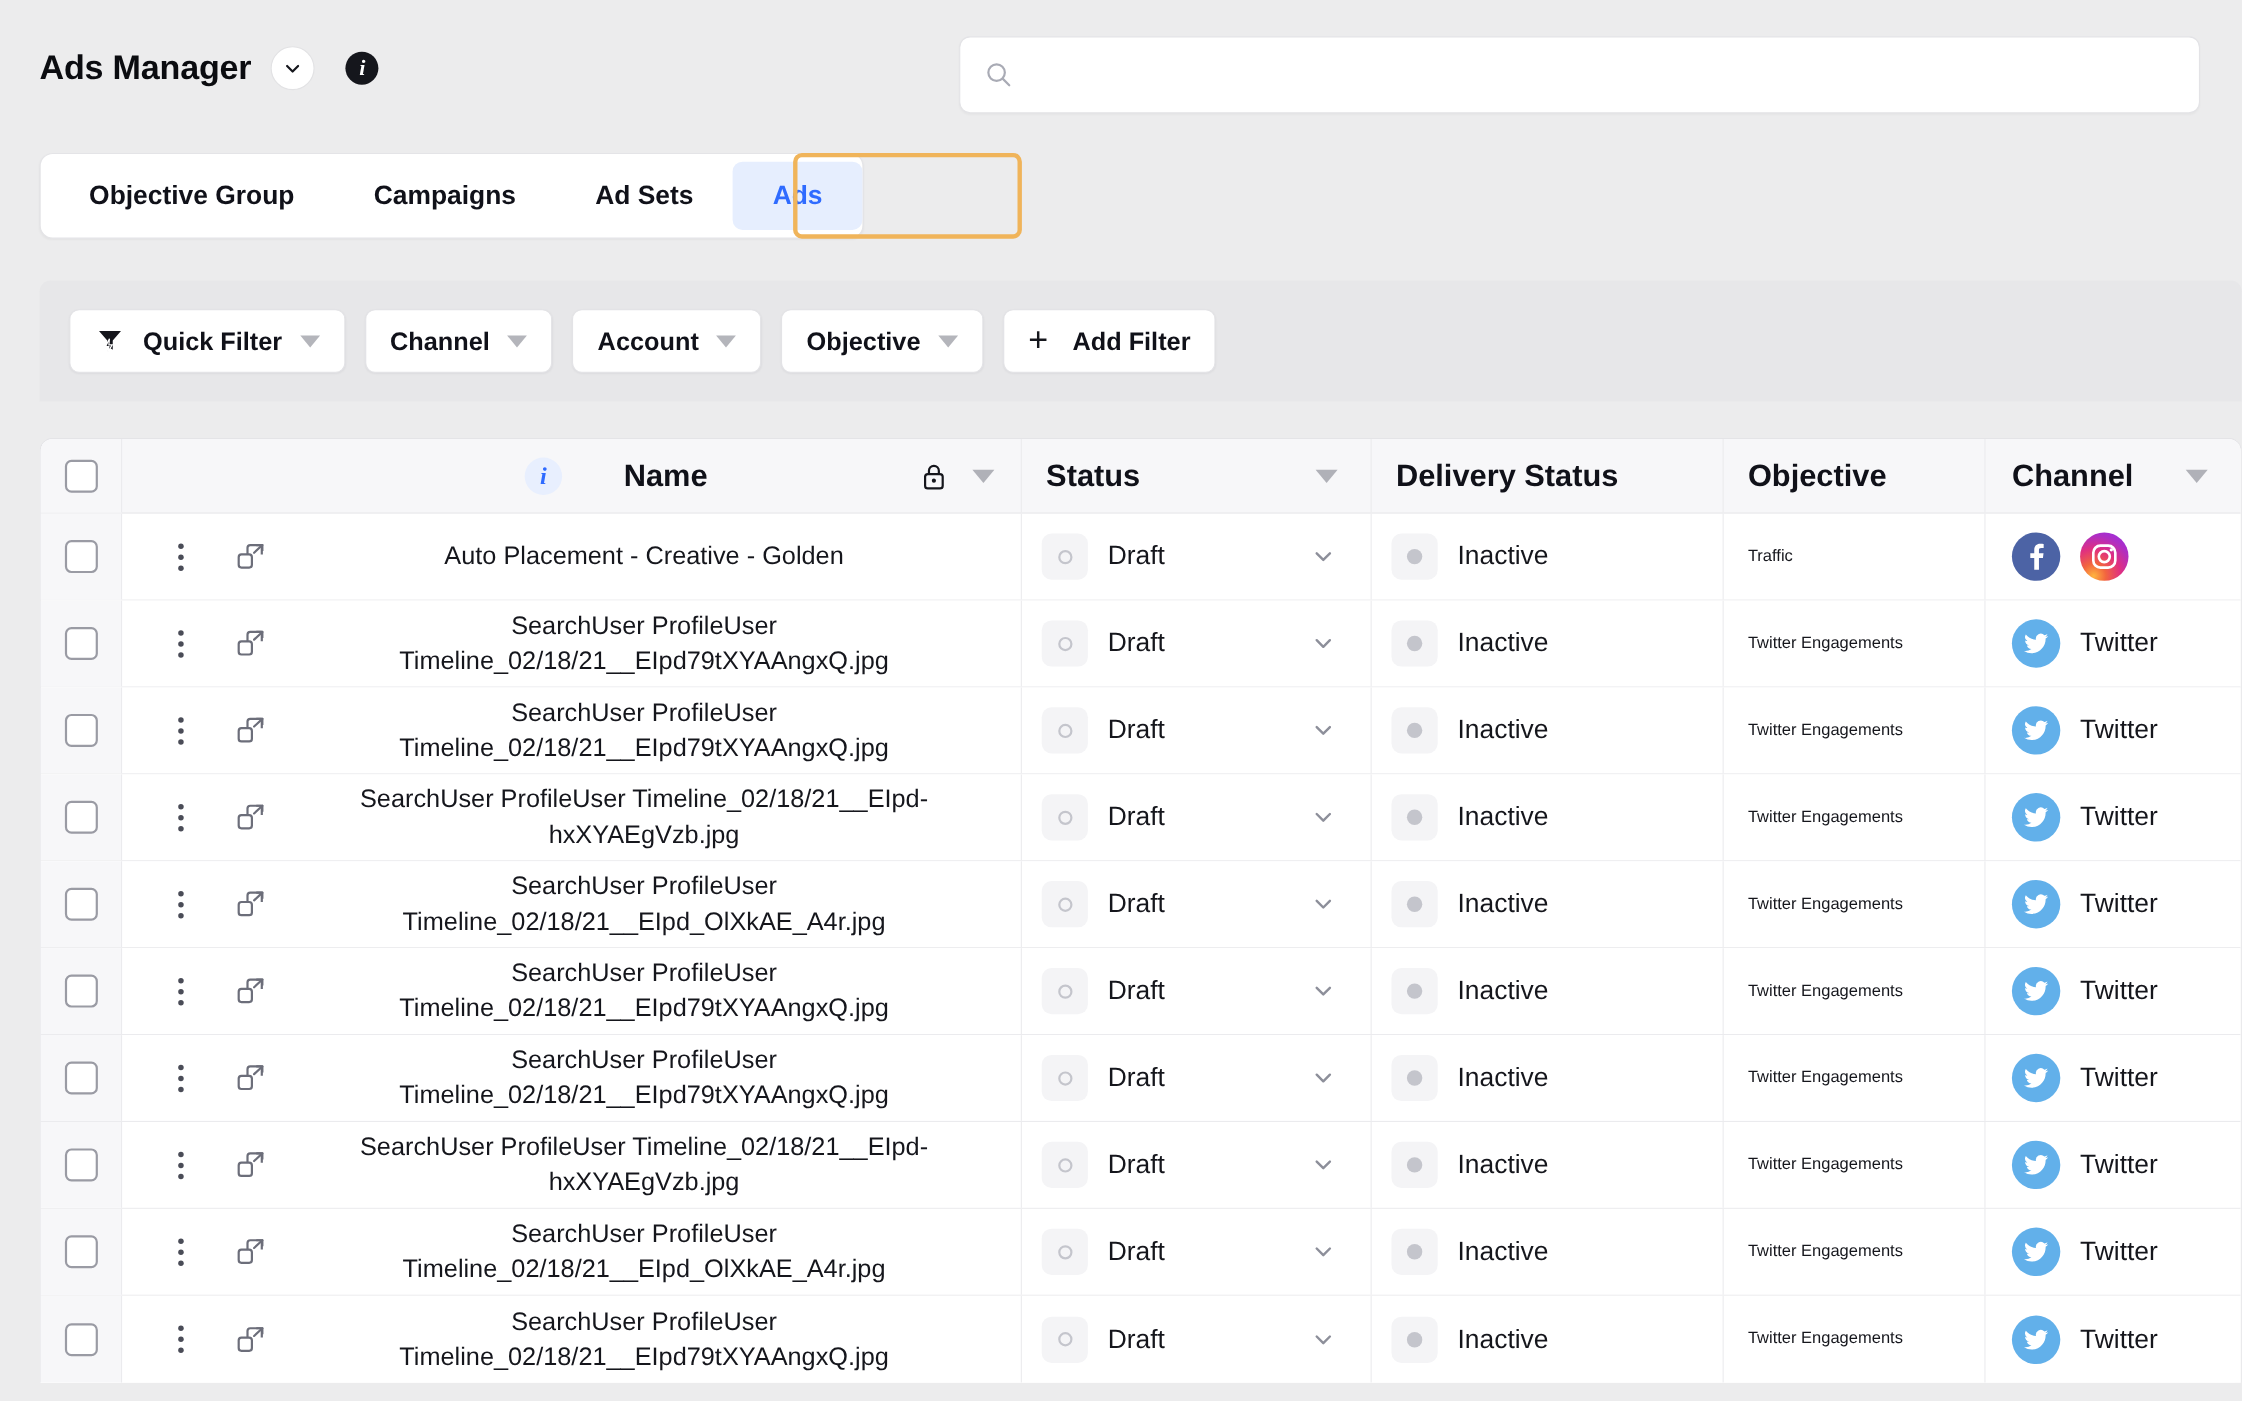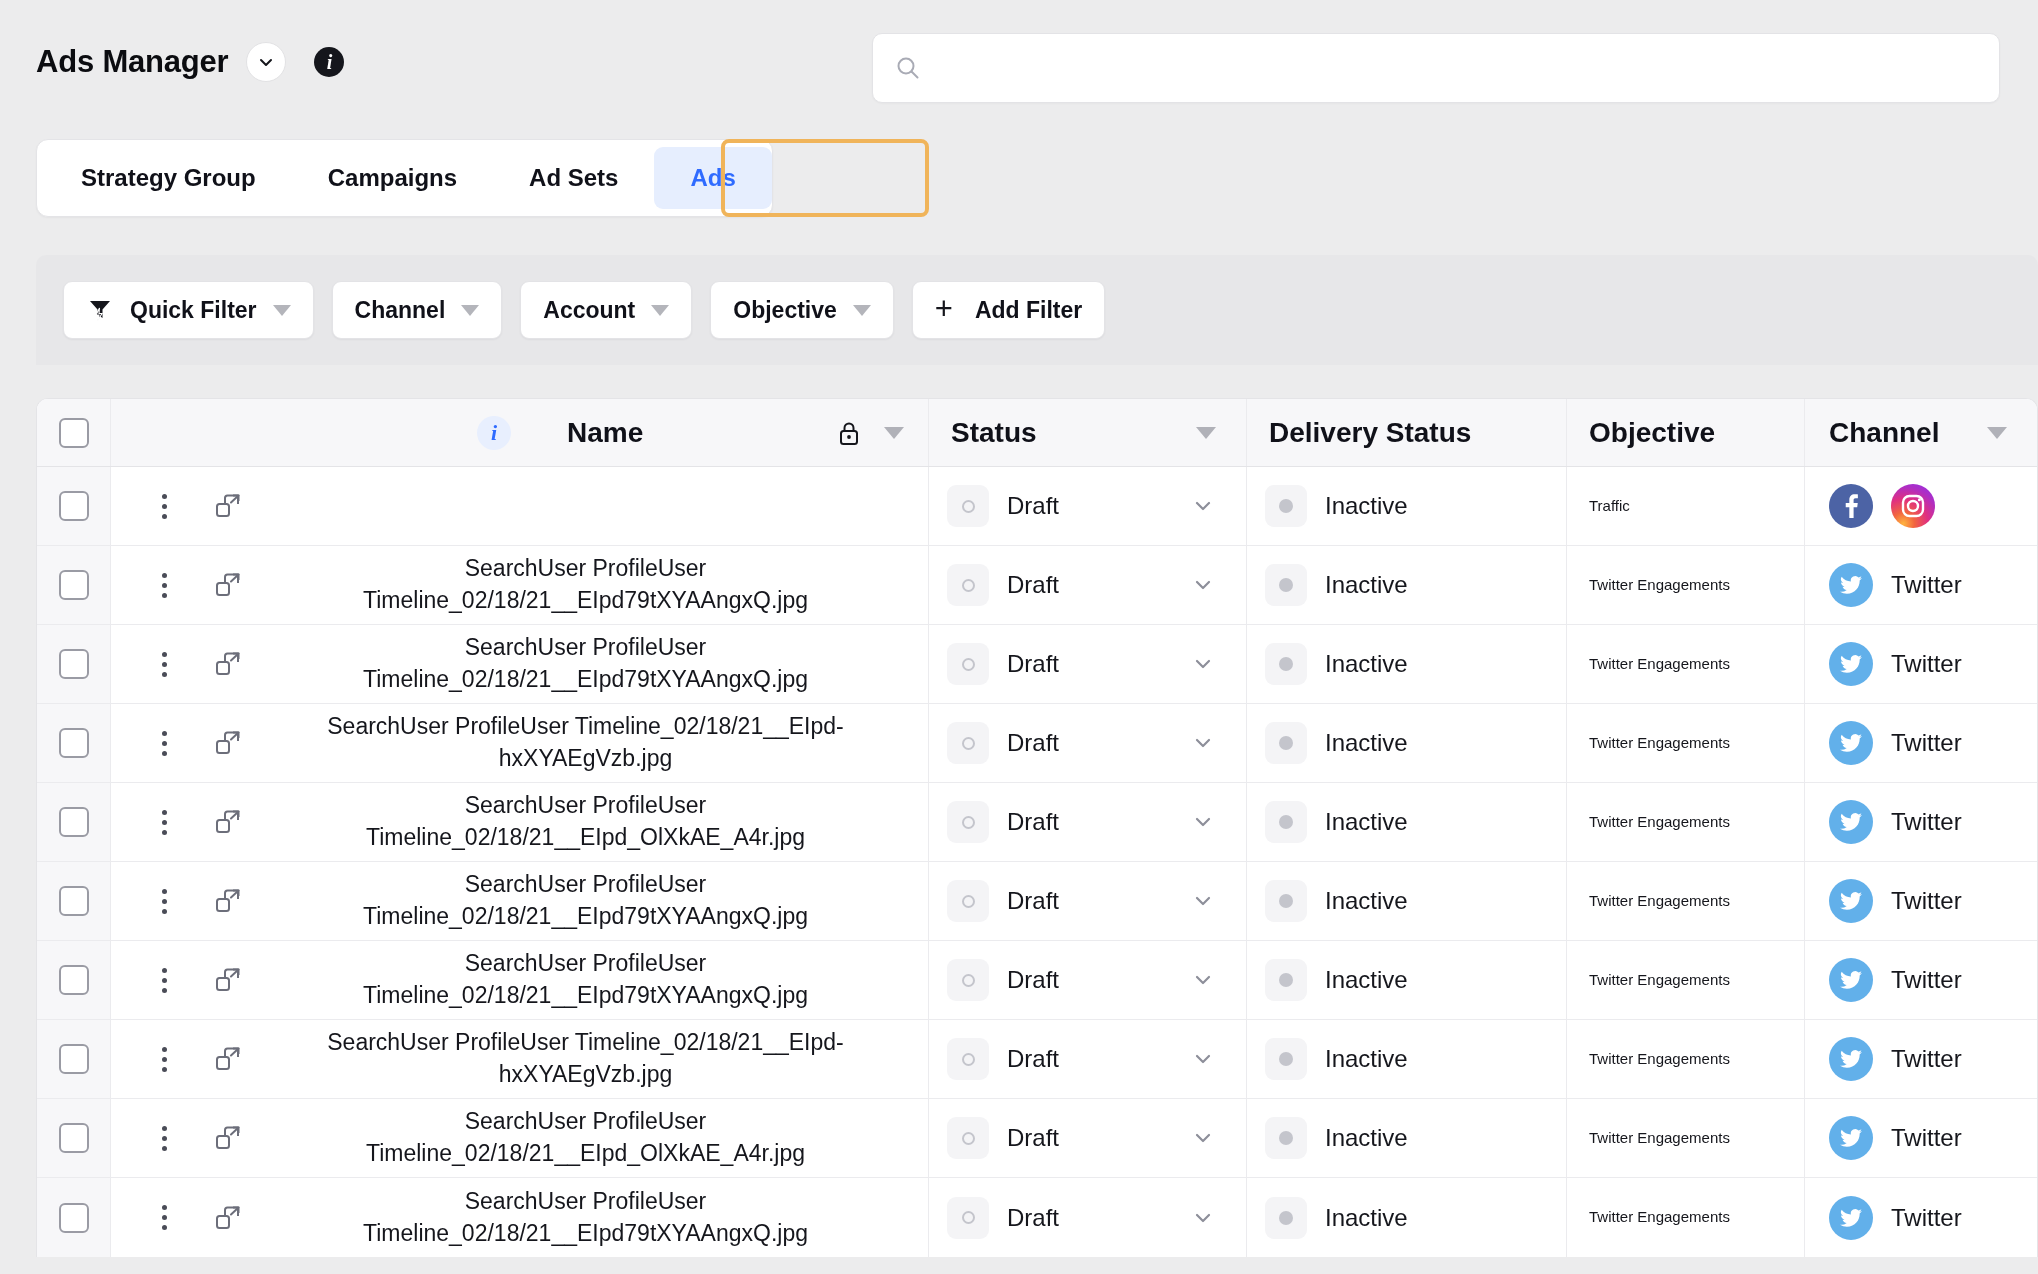--- a/index.html
+++ b/index.html
@@ -199,21 +199,21 @@
 
     <div class="search-box">
       <svg class="search-icon" viewBox="0 0 26 26">
         <circle cx="11" cy="11" r="7.5" fill="none" stroke="#a9abb5" stroke-width="2"></circle>
         <line x1="16.5" y1="16.5" x2="22.5" y2="22.5" stroke="#a9abb5" stroke-width="2" stroke-linecap="round"></line>
       </svg>
     </div>
   </div>
 
   <div class="tabs-shell">
-    <div class="tab">Strategy Group</div>
+    <div class="tab">Objective Group</div>
     <div class="tab">Campaigns</div>
     <div class="tab">Ad Sets</div>
     <div class="tab active">Ads</div>
   </div>
   <div class="tab-focus-ring"></div>
 
   <div class="filterbar">
 
     <div class="pill">
       <svg width="28" height="28" viewBox="0 0 28 28">
@@ -299,20 +299,21 @@
                 <i></i>
               </div>
               <svg width="30" height="30" viewBox="0 0 30 30">
                 <rect x="4" y="13" width="12" height="12" rx="2.5" fill="none" stroke="#6c6e7a" stroke-width="2"></rect>
                 <path d="M12 13 V7 a2.5 2.5 0 0 1 2.5-2.5 H25" fill="none" stroke="#6c6e7a" stroke-width="2"></path>
                 <path d="M25 4.5 V13" fill="none" stroke="#6c6e7a" stroke-width="2"></path>
                 <path d="M18 11.5 L25.5 4.5" fill="none" stroke="#6c6e7a" stroke-width="2" stroke-linecap="round"></path>
                 <path d="M20 4.5 H25.5 V10" fill="none" stroke="#6c6e7a" stroke-width="2" stroke-linejoin="round"></path>
               </svg>
             </div>
+            <div class="name-cell-text">Auto Placement - Creative - Golden</div>
           </div>
           <div class="c-status">
             <div class="status-chip">
               <span class="dot-box">
                 <span class="dot-hollow"></span>
               </span>
               <span class="chip-label">Draft</span>
               <svg class="chip-chev" width="26" height="26" viewBox="0 0 26 26">
                 <path d="M7 10 L13 16 L19 10" fill="none" stroke="#8d8f9a" stroke-width="2.2" stroke-linecap="round" stroke-linejoin="round"></path>
               </svg>

